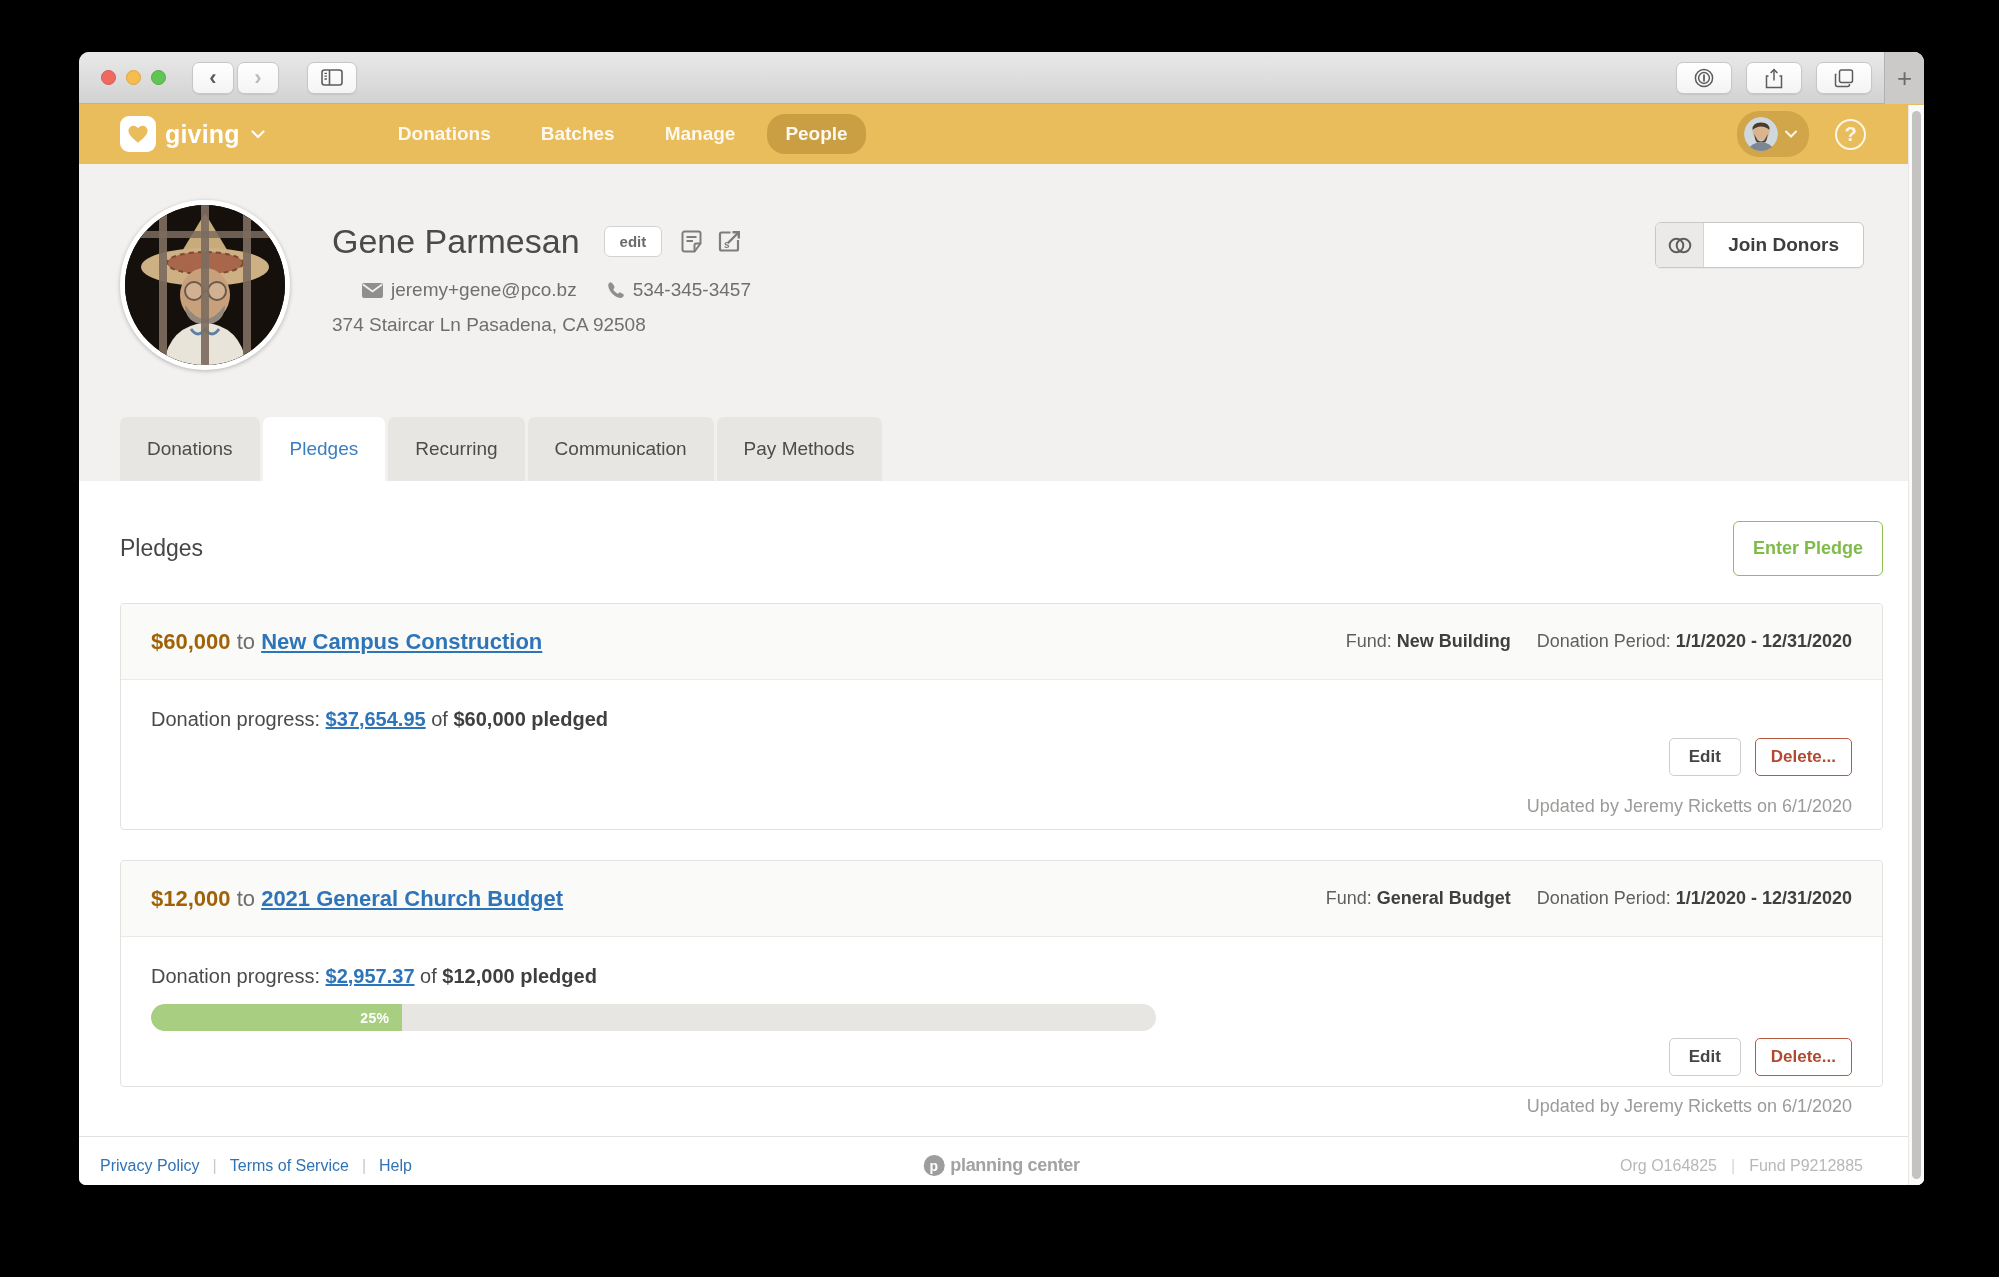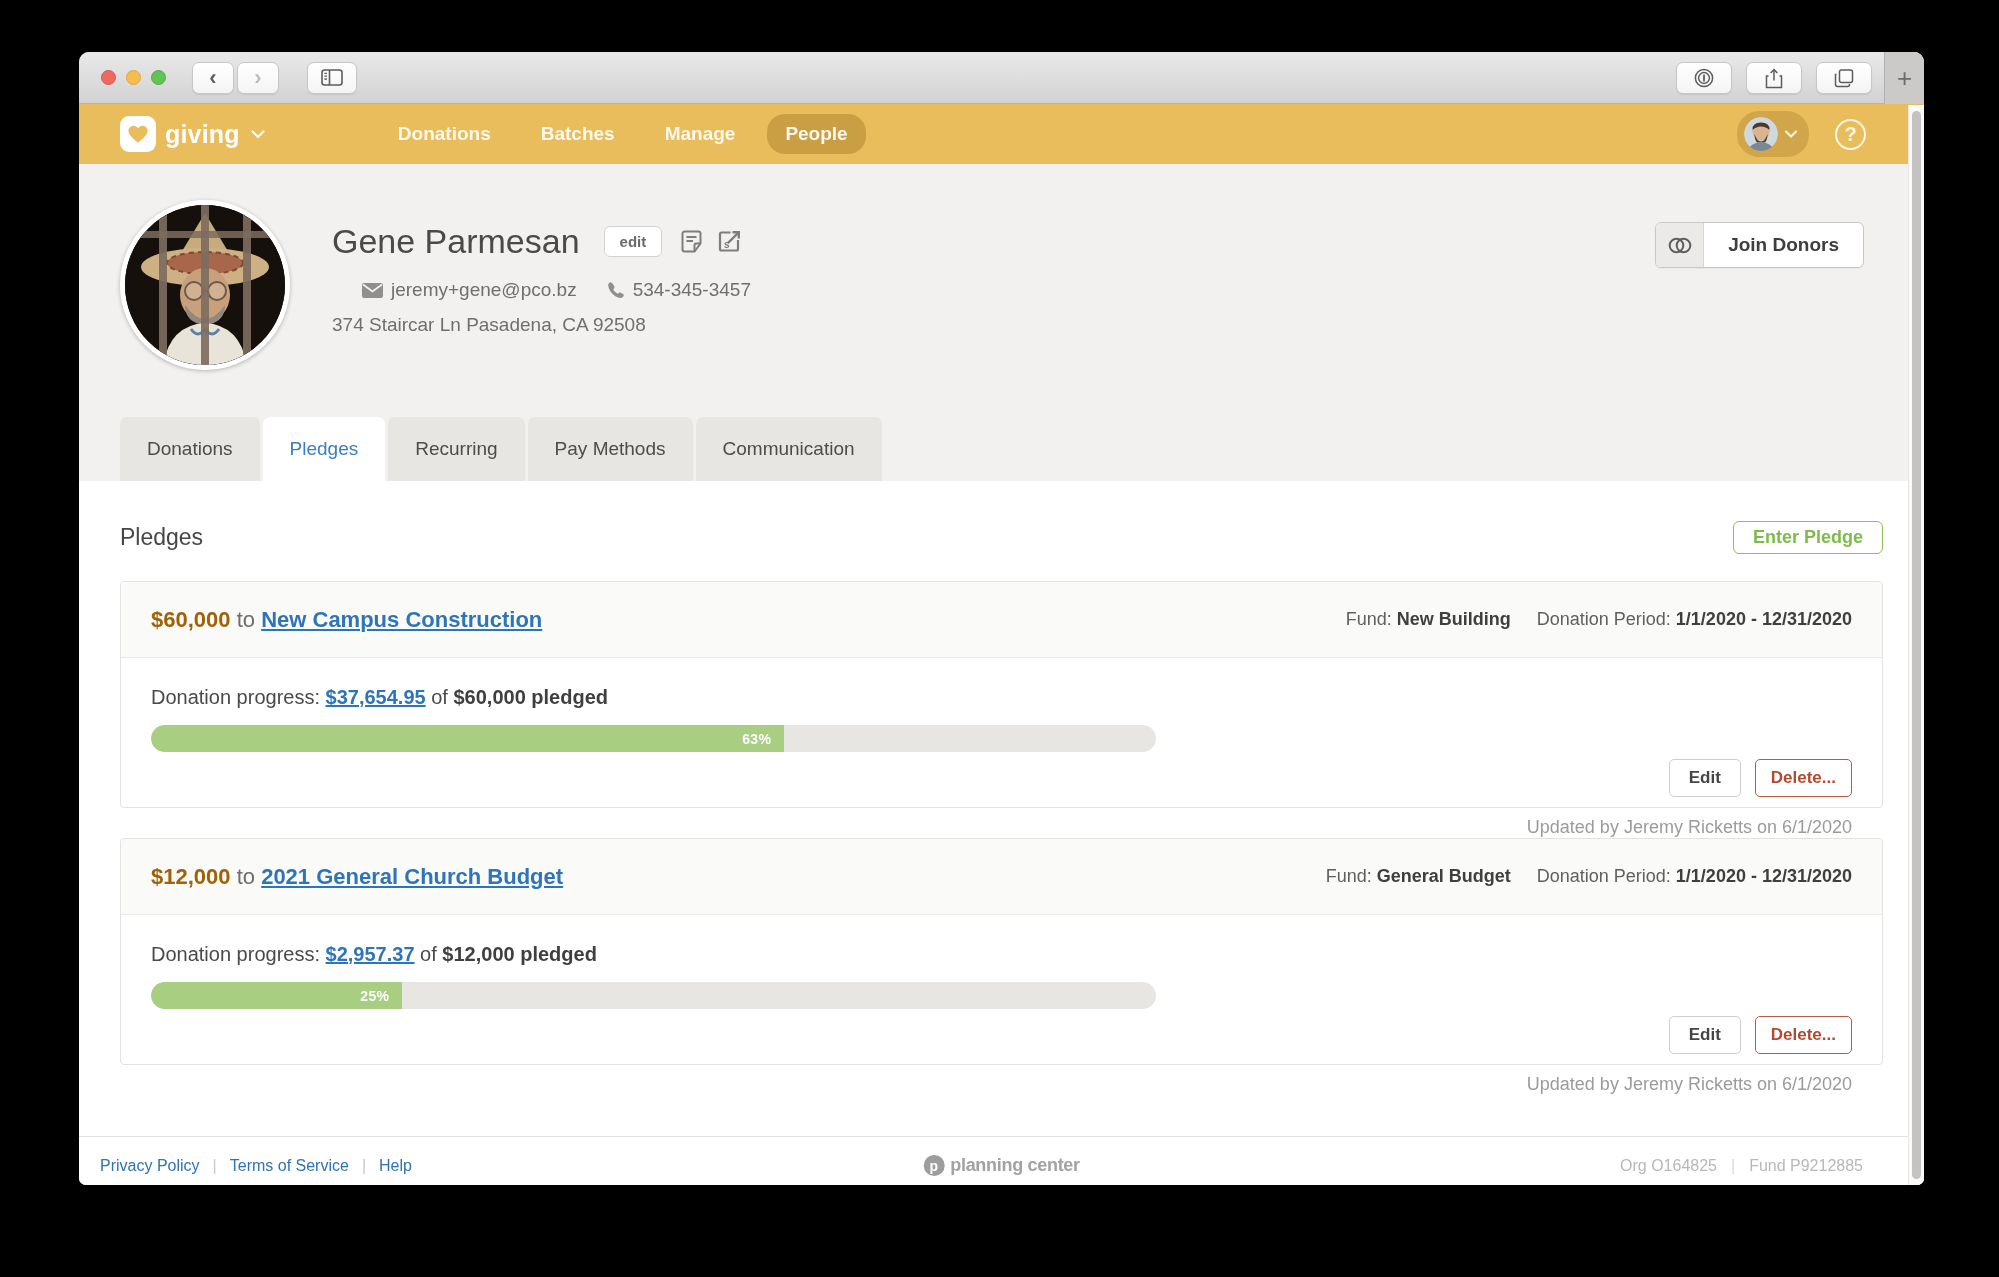--- a/index.html
+++ b/index.html
@@ -70,21 +70,21 @@
   
   .tabs-row { display:flex; gap:3px; margin-left:41px; height:64px; }
   .tab { padding:0 27px; display:flex; align-items:center; font-size:19px; color:#4c4c4c;
          background:#e8e6e3; border-radius:7px 7px 0 0; }
   .tab.active { background:#ffffff; color:#3b7dc0; }
 
   
   .sheet { background:#fff; min-height:655px; padding:40px 41px 0; }
   .sheet-head { display:flex; align-items:center; justify-content:space-between; }
   .sheet-title { font-size:23px; color:#464646; }
-  .enter-pledge-btn { height:33px; padding:0 19px; background:#fff; border:1px solid #8cc152;
+  .enter-pledge-btn { height:55px; padding:0 19px; background:#fff; border:1px solid #8cc152;
                       border-radius:6px; color:#7fbb49; font-size:18px; font-weight:600; }
 
   .pledge-card { margin-top:27px; border:1px solid #e3e2df; border-radius:4px; background:#fff; }
   .card-head { height:76px; background:#fafaf8; border-bottom:1px solid #ebeae7; border-radius:4px 4px 0 0;
                display:flex; align-items:center; justify-content:space-between; padding:0 30px; }
   .ch-left { font-size:22px; color:#6e6e6e; }
   .ch-left .amt { font-weight:bold; color:#a16207; }
   .ch-left a { font-weight:bold; color:#2e74b8; text-decoration:underline; }
   .ch-right { font-size:18px; color:#5f5f5f; display:flex; gap:26px; }
   .ch-right b { color:#3f3f3f; }
@@ -301,22 +301,22 @@
             </svg>
         </span>
         <span class="join-label-seg">Join Donors</span>
       </button>
     </div>
 
     <div class="tabs-row">
       <div class="tab">Donations</div>
       <div class="tab active">Pledges</div>
       <div class="tab">Recurring</div>
+      <div class="tab">Communication</div>
       <div class="tab">Pay Methods</div>
-      <div class="tab">Communication</div>
     </div>
 
     <div class="sheet">
       <div class="sheet-head">
         <span class="sheet-title">Pledges</span>
         <button class="enter-pledge-btn">Enter Pledge</button>
       </div>
 
       <div class="pledge-card">
         <div class="card-head">
@@ -330,25 +330,20 @@
             <span><span>Donation Period:</span> <b>1/1/2020 - 12/31/2020</b></span>
           </div>
         </div>
         <div class="card-body">
           <div class="progress-col">
             <div class="progress-text">
               <span>Donation progress:</span>
               <a>$37,654.95</a>
               <span>of</span>
               <span class="pledged">$60,000 pledged</span>
-            </div>
-            <div class="bar-track">
-              <div class="bar-fill" style="width: 63%;">
-                <span class="bar-pct">63%</span>
-              </div>
             </div>
           </div>
           <div class="actions-col">
             <div class="actions-btns">
               <button class="edit-pledge-btn">Edit</button>
               <button class="delete-pledge-btn">Delete...</button>
             </div>
             <div class="updated-line">Updated by Jeremy Ricketts on 6/1/2020</div>
           </div>
         </div>

